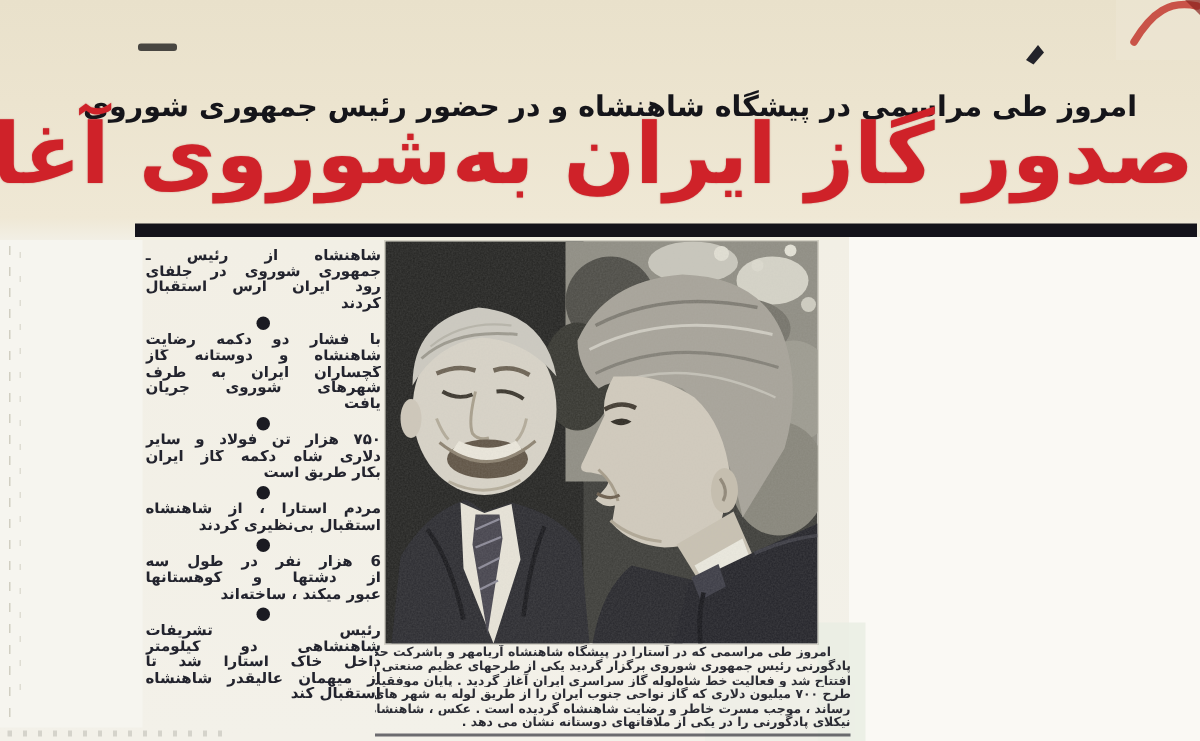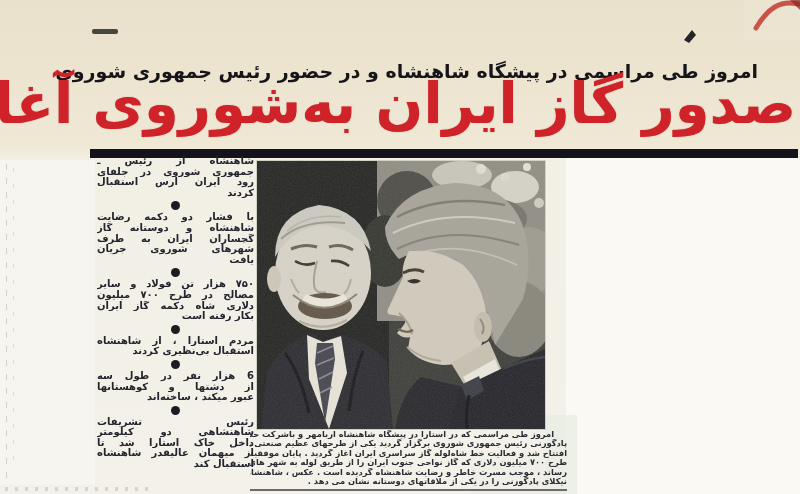--- a/index.html
+++ b/index.html
@@ -26,21 +26,21 @@
     direction:rtl;text-align:justify;text-align-last:justify;
     font-weight:bold;font-size:19px;line-height:26px;color:#15151a;letter-spacing:0px;white-space:nowrap;
     text-align:center;text-align-last:justify;margin-top:20px;}
   .headline{position:absolute;left:4px;top:66px;width:792px;height:76px;margin:0;
     direction:rtl;font-weight:bold;font-size:56px;line-height:76px;
     text-align:justify;text-align-last:justify;white-space:nowrap;
     color:var(--red,#cf2229);text-shadow:0 0 1px rgba(160,20,25,.5);}
   .black-bar{position:absolute;left:90px;top:149px;width:708px;height:9px;background:#14131b;}
 
   
-  .left-column{position:absolute;left:97px;top:156px;width:157px;direction:rtl;
+  .left-column{position:absolute;left:97px;top:166px;width:157px;direction:rtl;
     color:#23242e;font-weight:bold;}
   .left-column .cline{font-size:10px;line-height:10.6px;text-align:justify;text-align-last:justify;
     white-space:nowrap;overflow:hidden;}
   .left-column .cline.sl{text-align-last:right;}
   .left-column .bullet{width:9px;height:9px;border-radius:50%;background:#1b1b22;margin:3px auto 2px auto;}
 
   
   .photo{position:absolute;left:257px;top:161px;width:288px;height:268px;margin:0;
     box-shadow:0 0 0 1px rgba(120,115,100,.25);}
   .photo svg{display:block;width:288px;height:268px;}
@@ -94,23 +94,22 @@
       <div>
         <div class="cline">با فشار دو دکمه رضایت</div>
         <div class="cline">شاهنشاه و دوستانه گاز</div>
         <div class="cline">گچساران ایران به طرف</div>
         <div class="cline">شهرهای شوروی جریان</div>
         <div class="cline sl">یافت</div>
       </div>
       <div class="bullet"></div>
       <div>
         <div class="cline">۷۵۰ هزار تن فولاد و سایر</div>
-        <div class="cline">مصالح در طرح ۷۰۰ میلیون</div>
         <div class="cline">دلاری شاه دکمه گاز ایران</div>
-        <div class="cline sl">بکار رفته است</div>
+        <div class="cline sl">بکار طریق است</div>
       </div>
       <div class="bullet"></div>
       <div>
         <div class="cline">مردم آستارا ، از شاهنشاه</div>
         <div class="cline sl">استقبال بی‌نظیری کردند</div>
       </div>
       <div class="bullet"></div>
       <div>
         <div class="cline">6 هزار نفر در طول سه</div>
         <div class="cline">از دشتها و کوهستانها</div>

